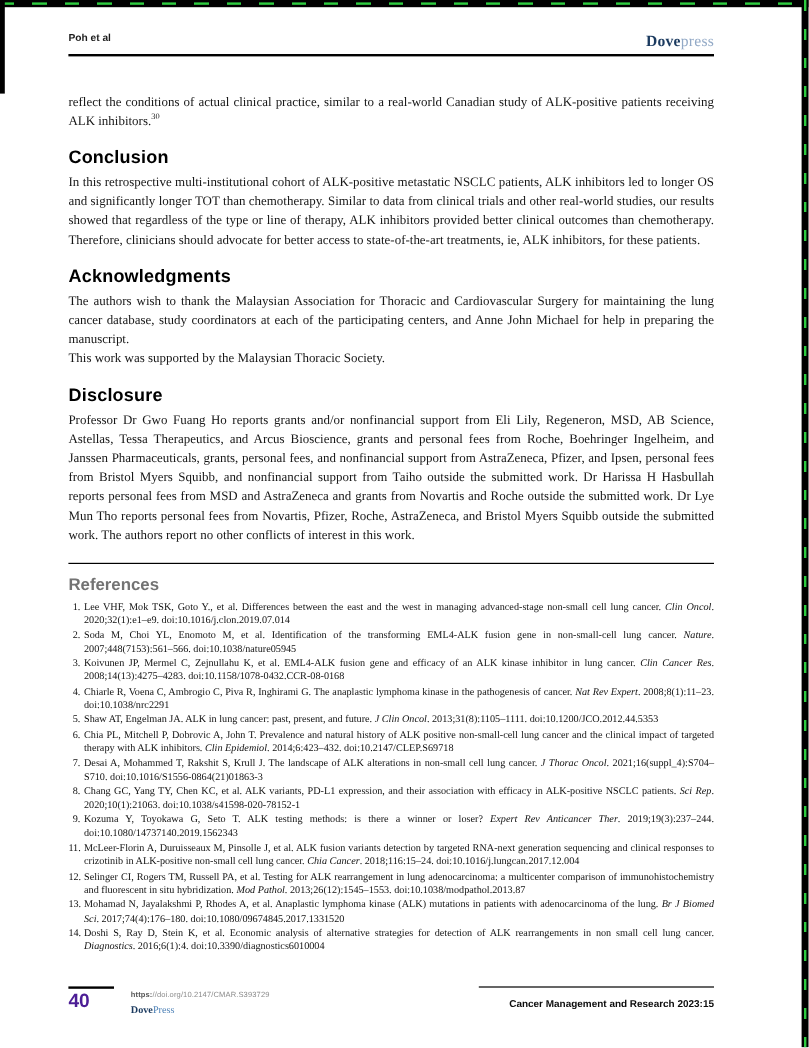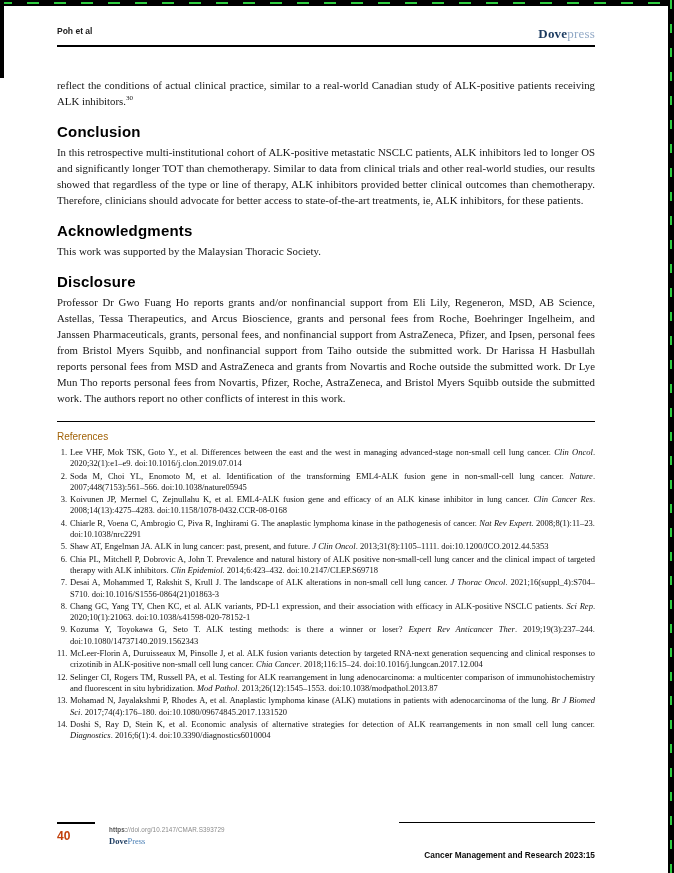--- a/index.html
+++ b/index.html
@@ -28,39 +28,39 @@
   .brand .dove{font-weight:700;color:var(--dove-navy);}
   .brand .press{font-weight:400;color:var(--dove-light);}
   
   p.body{margin:0;text-align:justify;font-size:10.8px;line-height:16px;color:var(--text-black);}
   p.intro{margin-top:30px;}
   sup.cit{font-size:7px;line-height:0;vertical-align:super;}
   h2.sect{margin:14px 0 4px 0;font-family:"Liberation Sans", sans-serif;
     font-size:15px;font-weight:700;color:#000000;letter-spacing:.2px;}
   hr.refs-divider{border:none;border-top:1.2px solid #000;margin:15px 0 0 0;}
   h3.refs-head{margin:9px 0 5px 0;font-family:"Liberation Sans", sans-serif;
-    font-size:10px;font-weight:400;color:#a16207;}
+    font-size:14px;font-weight:700;color:#737373;}
   ol.refs{list-style:none;margin:0;padding:0;}
   ol.refs li{position:relative;padding-left:13px;margin:0 0 1px 0;
     font-size:8.5px;line-height:11.3px;text-align:justify;color:#121212;}
   ol.refs .refnum{position:absolute;left:0;top:0;width:10px;text-align:right;}
   ol.refs .jrnl{font-style:italic;}
   
   .footer{position:absolute;left:57px;top:822px;width:538px;display:flex;align-items:flex-start;}
   .pageno-wrap{border-top:2px solid #000;padding-top:2px;width:38px;}
-  .pageno{font-family:"Liberation Sans", sans-serif;font-weight:700;font-size:12px;color:#c2410c;}
+  .pageno{font-family:"Liberation Sans", sans-serif;font-weight:700;font-size:16px;color:#4c1d95;}
   .doi-block{margin-left:14px;padding-top:4px;}
   a.doi{display:block;font-family:"Liberation Sans", sans-serif;font-size:6.3px;
     color:var(--link-gray);text-decoration:none;letter-spacing:.1px;}
   a.doi .doi-bold{font-weight:700;color:#555;}
   .footer-brand{margin-top:3px;font-family:"Liberation Serif", serif;font-size:8.5px;}
   .footer-brand .dove{font-weight:700;color:var(--dove-navy);}
   .footer-brand .press{color:var(--dove-press-blue);}
   .journal-cite-wrap{margin-left:auto;width:196px;border-top:1.5px solid #000;
-    padding-top:21px;text-align:right;}
+    padding-top:3px;text-align:right;}
   .cite{font-family:"Liberation Sans", sans-serif;font-weight:700;font-size:8.3px;color:#0c0c0c;}
 </style>
 </head>
 <body>
 
 <div class="page">
   <div class="border-top"></div>
   <div class="border-left"></div>
   <div class="border-right"></div>
 
@@ -70,20 +70,21 @@
       <span class="author">Poh et al</span>
       <span class="brand"><span class="dove">Dove</span><span class="press">press</span></span>
     </div>
 
     <p class="body intro"><span>reflect the conditions of actual clinical practice, similar to a real-world Canadian study of ALK-positive patients receiving ALK inhibitors.</span><sup class="cit">30</sup></p>
 
     <h2 class="sect">Conclusion</h2>
     <p class="body">In this retrospective multi-institutional cohort of ALK-positive metastatic NSCLC patients, ALK inhibitors led to longer OS and significantly longer TOT than chemotherapy. Similar to data from clinical trials and other real-world studies, our results showed that regardless of the type or line of therapy, ALK inhibitors provided better clinical outcomes than chemotherapy. Therefore, clinicians should advocate for better access to state-of-the-art treatments, ie, ALK inhibitors, for these patients.</p>
 
     <h2 class="sect">Acknowledgments</h2>
+    <p class="body">The authors wish to thank the Malaysian Association for Thoracic and Cardiovascular Surgery for maintaining the lung cancer database, study coordinators at each of the participating centers, and Anne John Michael for help in preparing the manuscript.</p>
 
     <p class="body">This work was supported by the Malaysian Thoracic Society.</p>
 
     <h2 class="sect">Disclosure</h2>
     <p class="body">Professor Dr Gwo Fuang Ho reports grants and/or nonfinancial support from Eli Lily, Regeneron, MSD, AB Science, Astellas, Tessa Therapeutics, and Arcus Bioscience, grants and personal fees from Roche, Boehringer Ingelheim, and Janssen Pharmaceuticals, grants, personal fees, and nonfinancial support from AstraZeneca, Pfizer, and Ipsen, personal fees from Bristol Myers Squibb, and nonfinancial support from Taiho outside the submitted work. Dr Harissa H Hasbullah reports personal fees from MSD and AstraZeneca and grants from Novartis and Roche outside the submitted work. Dr Lye Mun Tho reports personal fees from Novartis, Pfizer, Roche, AstraZeneca, and Bristol Myers Squibb outside the submitted work. The authors report no other conflicts of interest in this work.</p>
 
     <hr class="refs-divider">
     <h3 class="refs-head">References</h3>
     <ol class="refs">
         <li><span class="refnum">1.</span><span>Lee VHF, Mok TSK, Goto Y., et al. Differences between the east and the west in managing advanced-stage non-small cell lung cancer. </span><span class="jrnl">Clin Oncol</span><span>. 2020;32(1):e1–e9. doi:10.1016/j.clon.2019.07.014</span></li>

